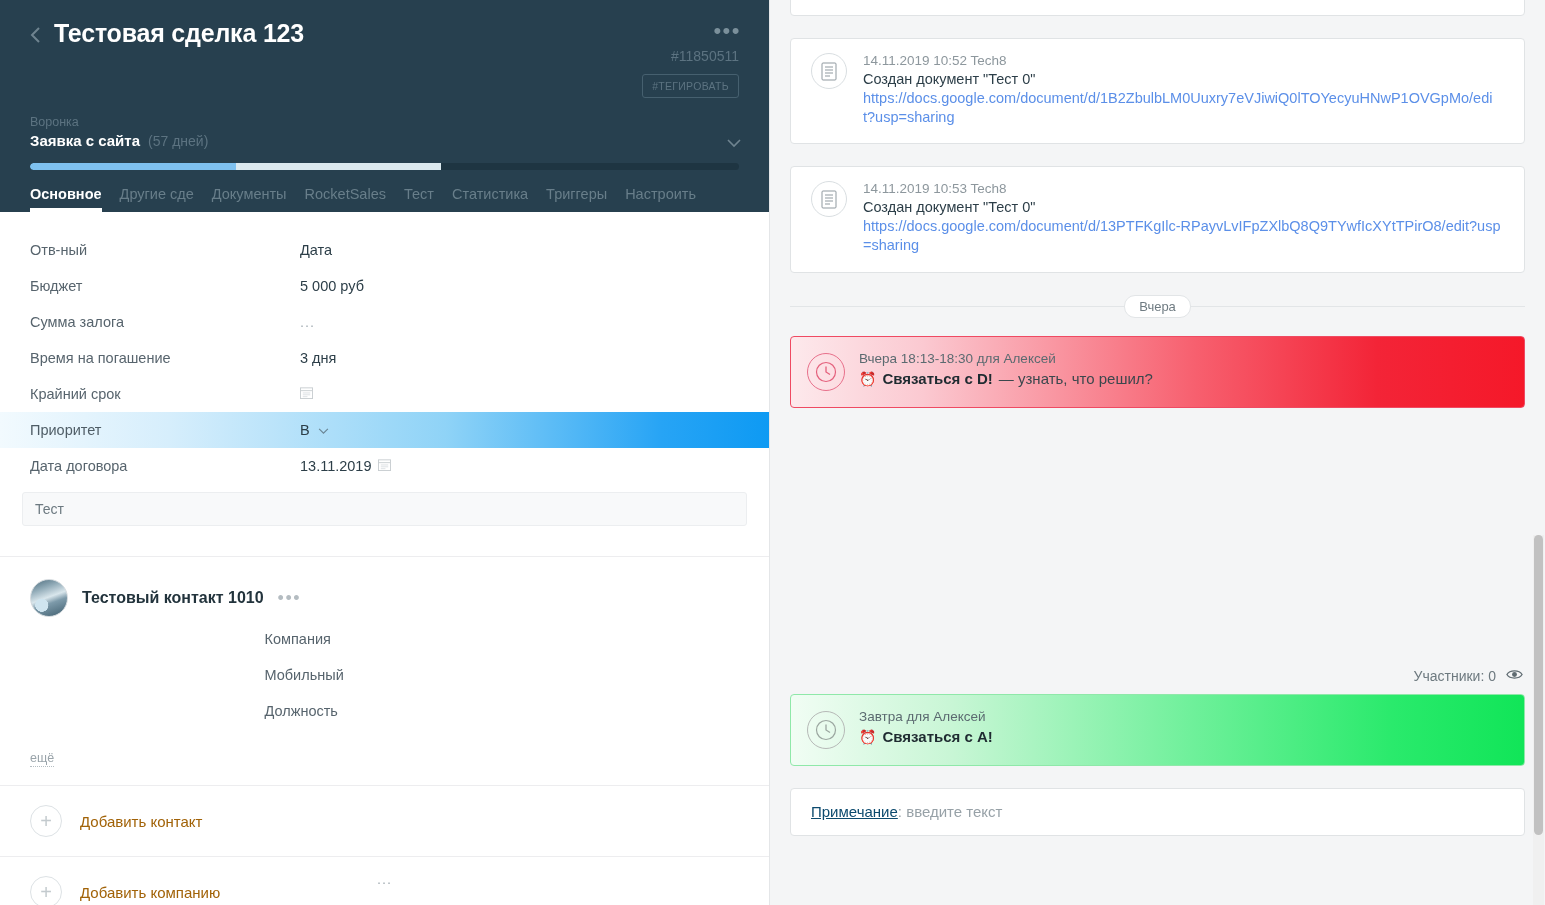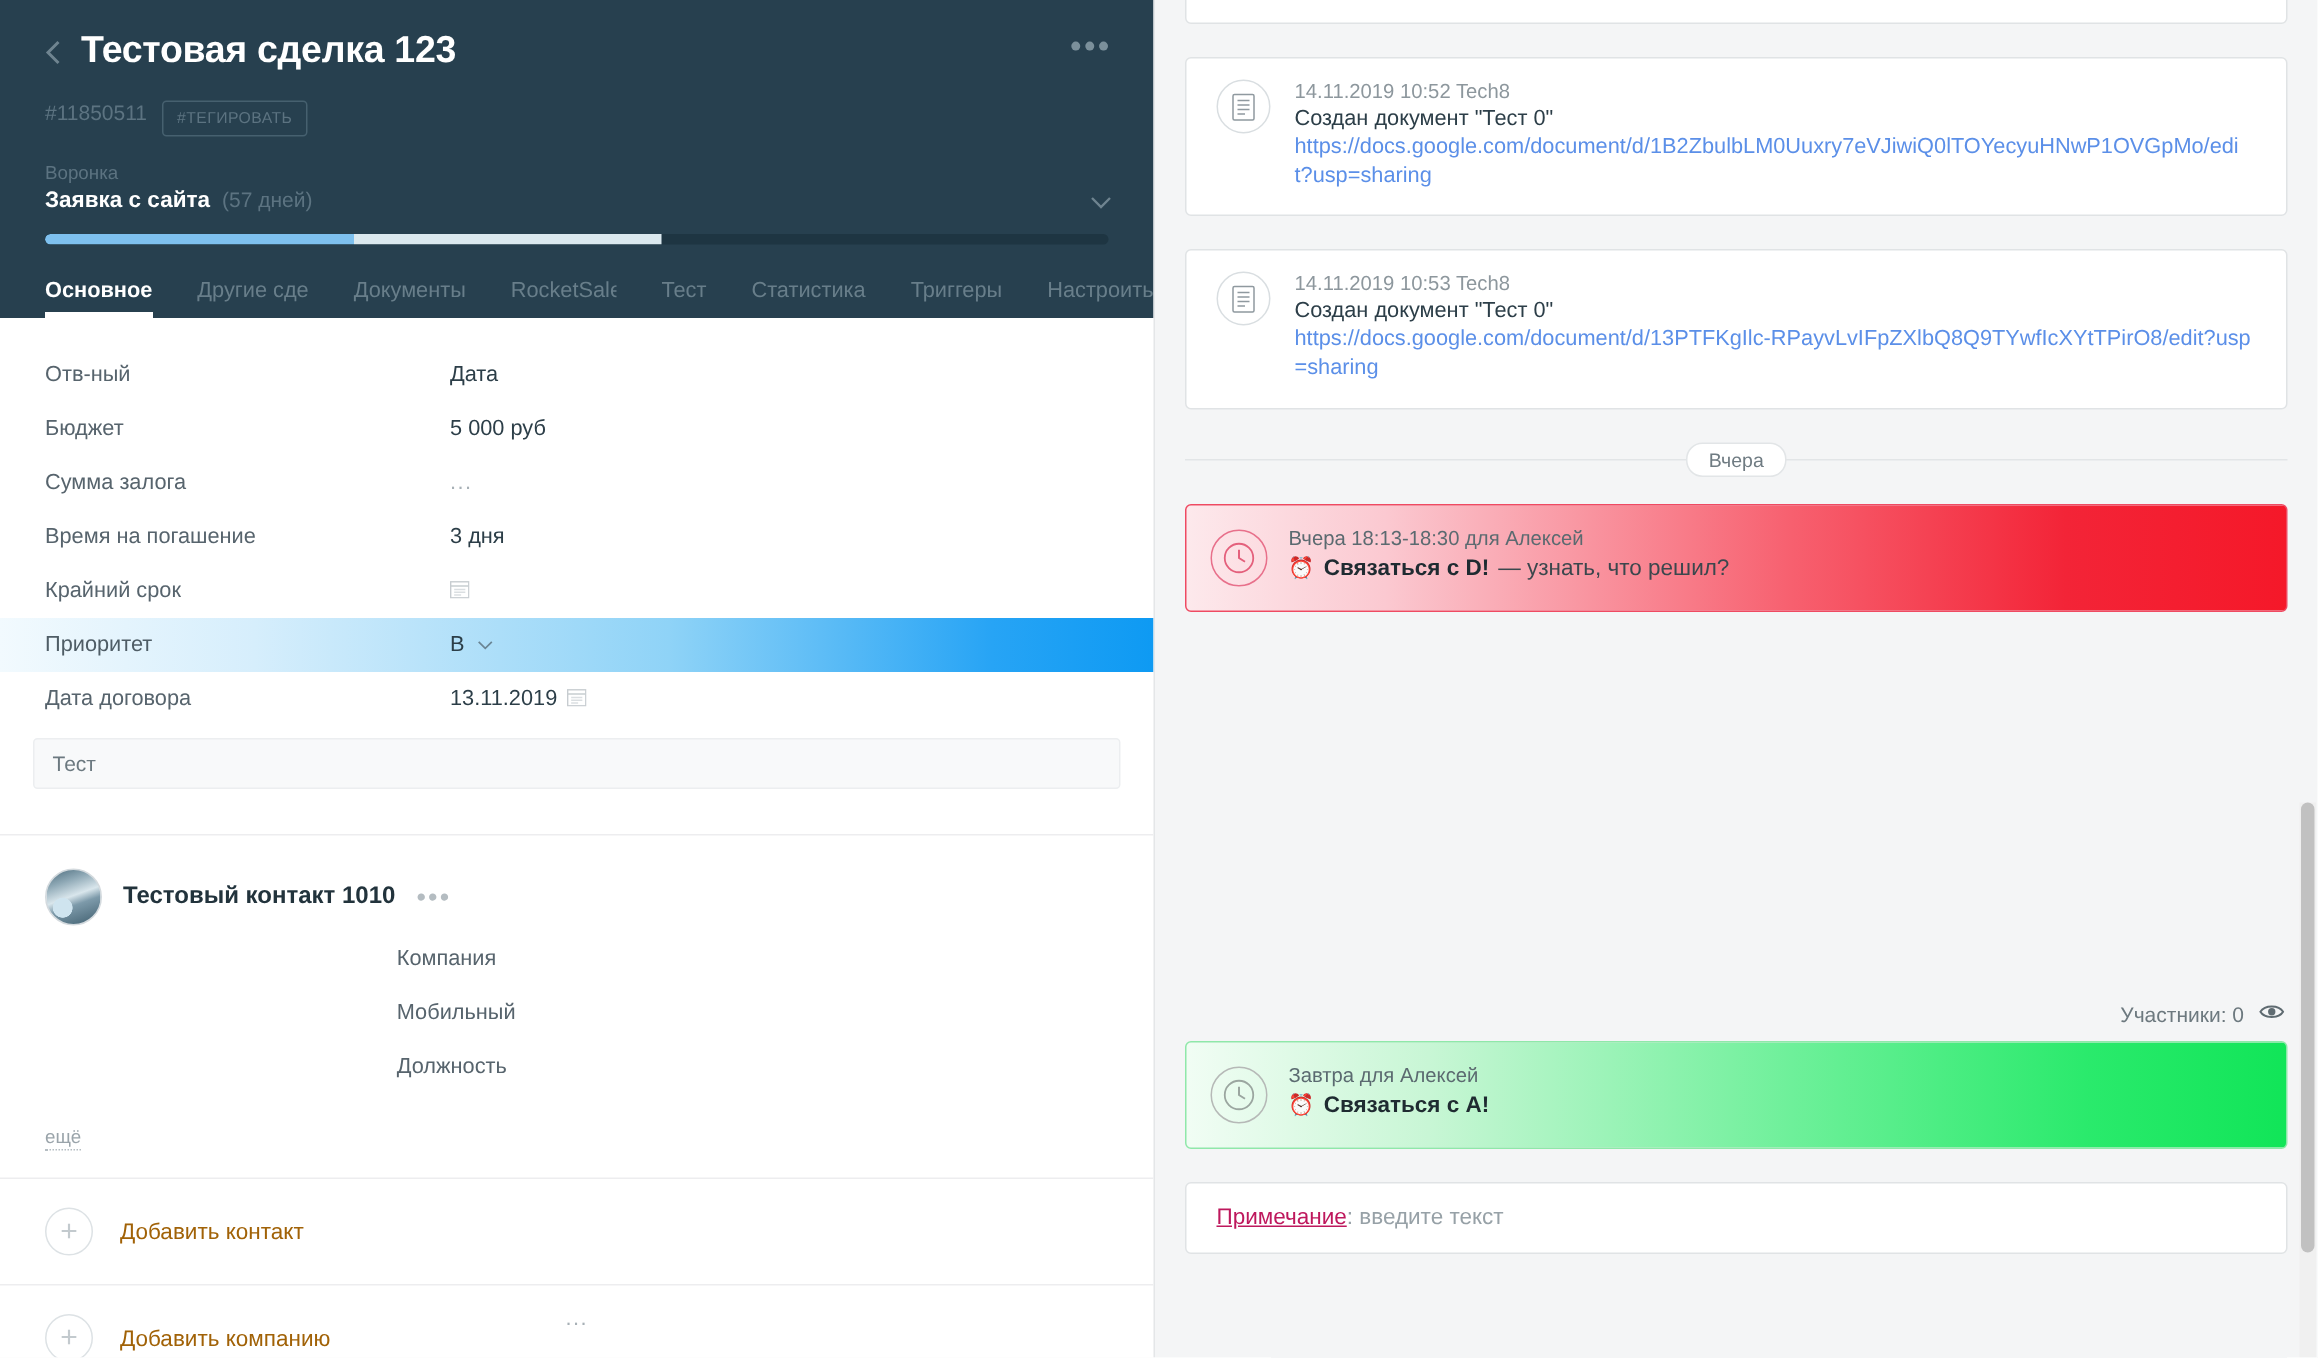--- a/index.html
+++ b/index.html
@@ -41,22 +41,22 @@
     letter-spacing: -0.2px;
     margin-left: 6px;
     white-space: nowrap;
   }
   .hdr-dots {
     position: absolute; right: 28px; top: 24px;
     color: #7b909b; font-size: 22px; letter-spacing: 1.5px;
     cursor: pointer; line-height: 14px;
   }
   .hdr-id-row {
-    display: flex; align-items: flex-start; gap: 10px;
-    margin-top: 19px;
+    display: flex; align-items: flex-end; gap: 10px;
+    flex-direction: column;
   }
   .deal-id { color: #5c7381; font-size: 14px; }
   .tag-btn {
     border: 1px solid #46606f; color: #5c7381;
     font-size: 10.5px; letter-spacing: 0.3px;
     padding: 5px 9px; border-radius: 3px;
     background: transparent; cursor: pointer;
     text-transform: uppercase;
   }
   .funnel-label { color: #5c7381; font-size: 12.5px; margin-top: 17px; }
@@ -73,21 +73,21 @@
     margin-top: 14px;
     height: 7px; border-radius: 4px;
     background: #1e3542;
     display: flex; overflow: hidden;
   }
   .progress-seg-1 { width: 29%; background: #7ec1ef; border-radius: 4px 0 0 4px;}
   .progress-seg-2 { width: 29%; background: #dbe9ef; }
 
   .tabs-row {
     position: absolute; bottom: 0; left: 30px; right: 0;
-    display: flex; align-items: flex-end; gap: 30px;
+    display: flex; align-items: flex-end; gap: 18px;
     height: 40px;
   }
   .tab {
     font-size: 14.5px; color: #687e8a; cursor: pointer;
     padding-bottom: 10px; white-space: nowrap;
     position: relative;
   }
   .tab.active { color: #ffffff; font-weight: bold; }
   .tab.active::after {
     content: ""; position: absolute; left: 0; right: 0; bottom: 0;
@@ -262,21 +262,21 @@
     display: flex; align-items: center; justify-content: flex-end;
     gap: 10px; padding: 0 22px 10px 0;
     font-size: 14px; color: #6d797f;
   }
   .note-bar {
     margin: 0 20px;
     background: #ffffff; border: 1px solid #e0e3e5; border-radius: 4px;
     height: 48px; display: flex; align-items: center;
     padding: 0 20px; font-size: 15px;
   }
-  .note-link { color: #be185d; text-decoration: underline; cursor: pointer; }
+  .note-link { color: #0c4a6e; text-decoration: underline; cursor: pointer; }
   .note-placeholder { color: #97a1a7; }
 
   .scrollbar {
     position: absolute; right: 1px; top: 535px;
     width: 11px; height: 370px;
     background: #f0f0f0;
   }
   .scrollbar-thumb {
     position: absolute; top: 0; left: 1px;
     width: 9px; height: 300px;

